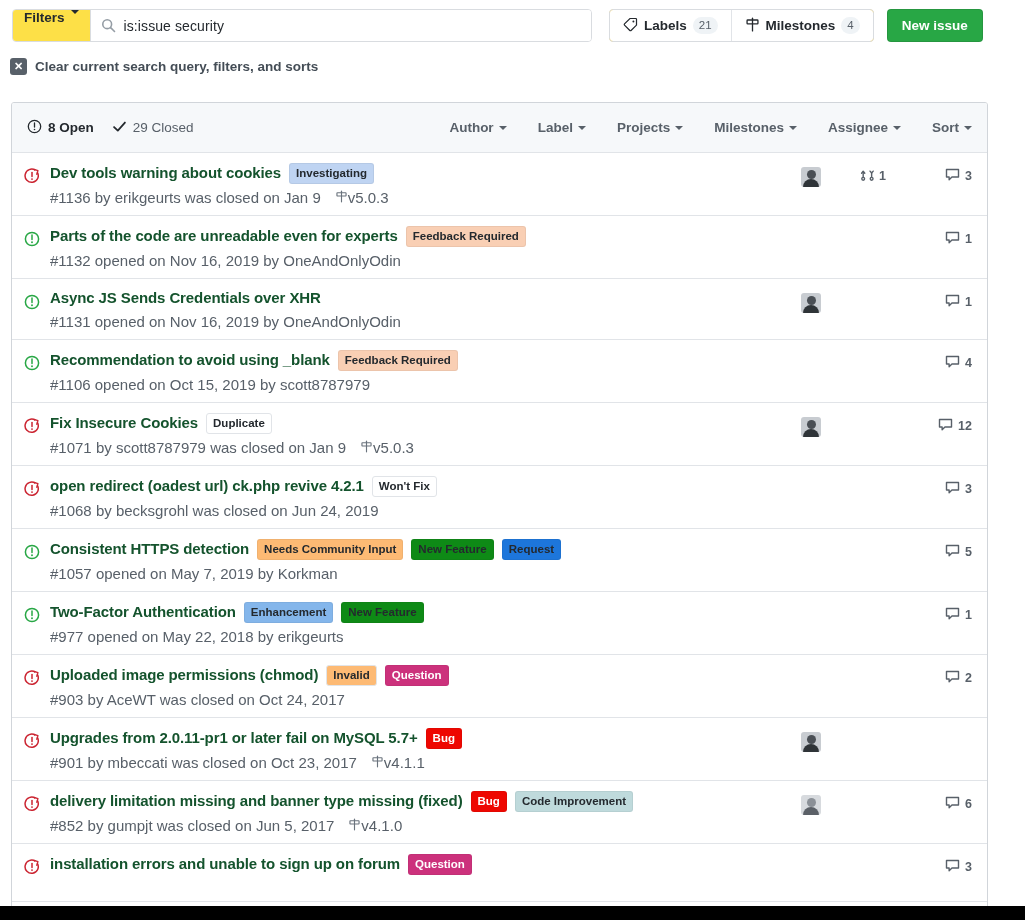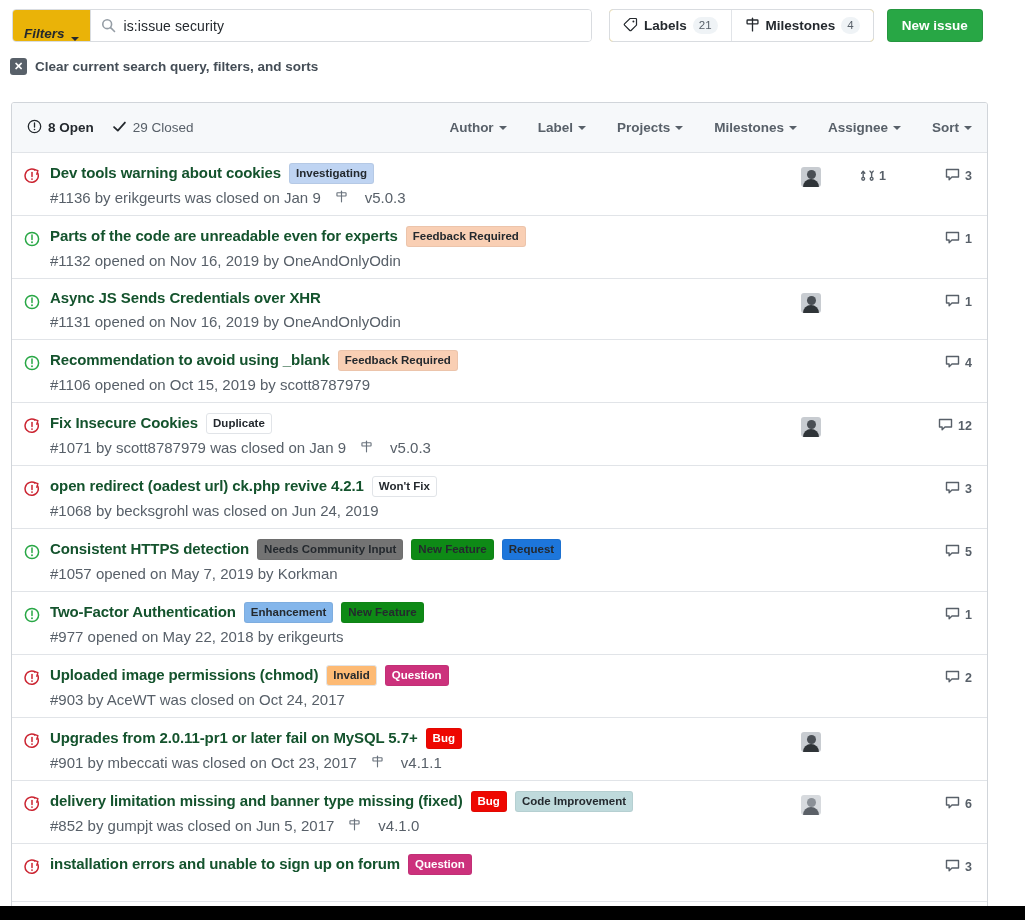--- a/index.html
+++ b/index.html
@@ -19,25 +19,25 @@
     width: 978px; height: 33px;
     display: flex; align-items: flex-start;
   }
   .filters-group {
     display: flex; height: 33px;
     border: 1px solid #d9dce0; border-radius: 4px;
     background: #fff; overflow: hidden;
     width: 580px;
   }
   .filters-btn {
-    display: flex; align-items: flex-end; gap: 5px;
+    display: flex; align-items: flex-start; gap: 5px;
     padding: 0 11px; height: 31px;
-    background: #eab308; border-right: 1px solid #d9dce0;
+    background: #fde047; border-right: 1px solid #d9dce0;
     font-size: 13.5px; font-weight: 600; color: #24292e;
-    cursor: pointer; white-space: nowrap; font-style: italic;
+    cursor: pointer; white-space: nowrap;
   }
   .caret {
     width: 0; height: 0;
     border-left: 4px solid transparent;
     border-right: 4px solid transparent;
     border-top: 4px solid #24292e;
     display: inline-block; margin-left: 1px;
   }
   .search-wrap {
     flex: 1; display: flex; align-items: center; gap: 8px;
@@ -159,21 +159,21 @@
     padding: 1px 6px 2px; border-radius: 3px;
     white-space: nowrap; cursor: pointer;
     position: relative; top: 0px;
   }
   .meta {
     margin-top: 5px;
     font-size: 15px; color: #586069;
     display: flex; align-items: center; flex-wrap: wrap;
   }
   .meta .milestone {
-    display: inline-flex; align-items: center; gap: 17px;
+    display: inline-flex; align-items: center; gap: 0;
     margin-left: 14px; cursor: pointer;
   }
   .row-right {
     flex: 0 0 auto; display: flex; align-items: flex-start;
     padding-top: 6px; gap: 0;
   }
   .cell-avatar {
     width: 74px; display: flex; justify-content: center; align-items: flex-start;
   }
   .avatar {
@@ -549,21 +549,21 @@
         <svg width="16" height="16" viewBox="0 0 16 16" fill="none" stroke="#28a745" stroke-width="1.5">
     <circle cx="8" cy="8" r="6.6"></circle>
                 <line x1="8" y1="4" x2="8" y2="8.6" stroke-linecap="round"></line>
     <circle cx="8" cy="11.3" r=".95" fill="#28a745" stroke="none"></circle>
               </svg>
       </span>
     </div>
     <div class="row-main">
       <div class="title-line">
         <span class="issue-title">Consistent HTTPS detection</span>
-        <span class="label" style="background:#737373;color:#24292e;border:1px solid rgba(27,31,35,.06);">Needs Community Input</span>
+        <span class="label" style="background:#fdba74;color:#24292e;border:1px solid rgba(27,31,35,.06);">Needs Community Input</span>
               <span class="label" style="background:#0e8a16;color:#24292e;border:1px solid rgba(27,31,35,.06);">New Feature</span>
               <span class="label" style="background:#1d76db;color:#24292e;border:1px solid rgba(27,31,35,.06);">Request</span>
       </div>
       <div class="meta">
         <span>#1057 opened on May 7, 2019 by Korkman</span>
 
       </div>
     </div>
     <div class="row-right">
       <div class="cell-avatar"></div>

